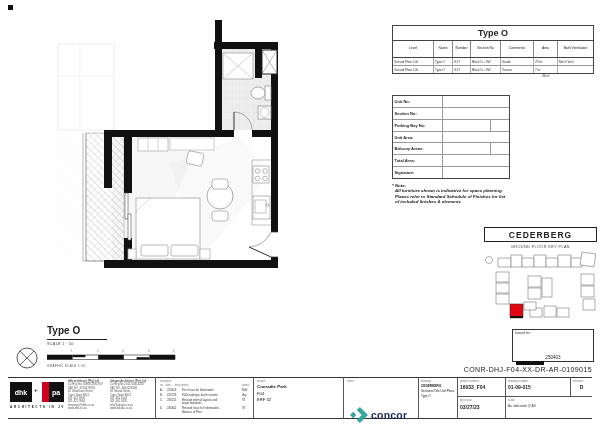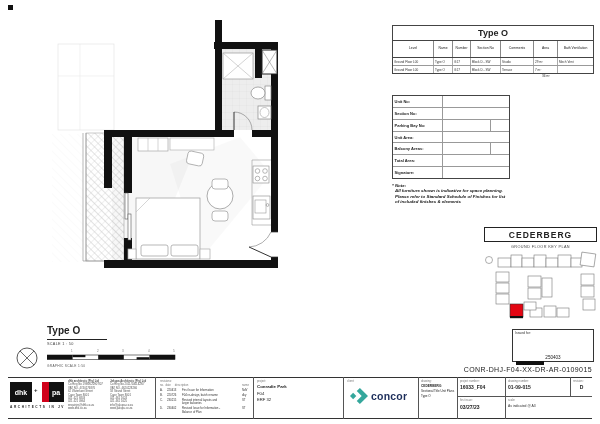--- a/index.html
+++ b/index.html
@@ -413,21 +413,21 @@
   <span class="rline" style="left:182px;top:406px;">Revised Issue for Information -</span>
   <span class="rline" style="left:182px;top:409.5px;">Balance of Plan</span>
   <span class="rline" style="left:242px;top:406px;">ST</span>
 
   <div class="abs hdr" style="left:257px;top:378.5px;">project:</div>
   <div class="abs" style="left:257px;top:384px;font-size:4.4px;font-weight:bold;">Conradie Park</div>
   <div class="abs" style="left:257px;top:391px;font-size:4.2px;">F04</div>
   <div class="abs" style="left:257px;top:397px;font-size:4.2px;">ERF 32</div>
 
   <div class="abs hdr" style="left:347px;top:378.5px;">client:</div>
-  <div class="abs" style="left:350px;top:387px;display:flex;align-items:center;gap:3px;">
+  <div class="abs" style="left:350px;top:406px;display:flex;align-items:center;gap:3px;">
     <svg width="18" height="18" viewBox="0 0 20 20">
       <polygon points="11,1 20,10 11,19 7.5,15.5 13,10 7.5,4.5" fill="#35a79c"></polygon>
       <polygon points="3.5,6.5 7,10 3.5,13.5 0,10" fill="#35a79c"></polygon>
     </svg>
     <span class="concor-text">concor</span>
   </div>
 
   <div class="abs hdr" style="left:421px;top:378.5px;">drawing:</div>
   <div class="abs" style="left:421px;top:384px;font-size:3.2px;font-weight:bold;">CEDERBERG</div>
   <div class="abs" style="left:421px;top:389px;font-size:3px;">Sectional Title Unit Plans</div>

